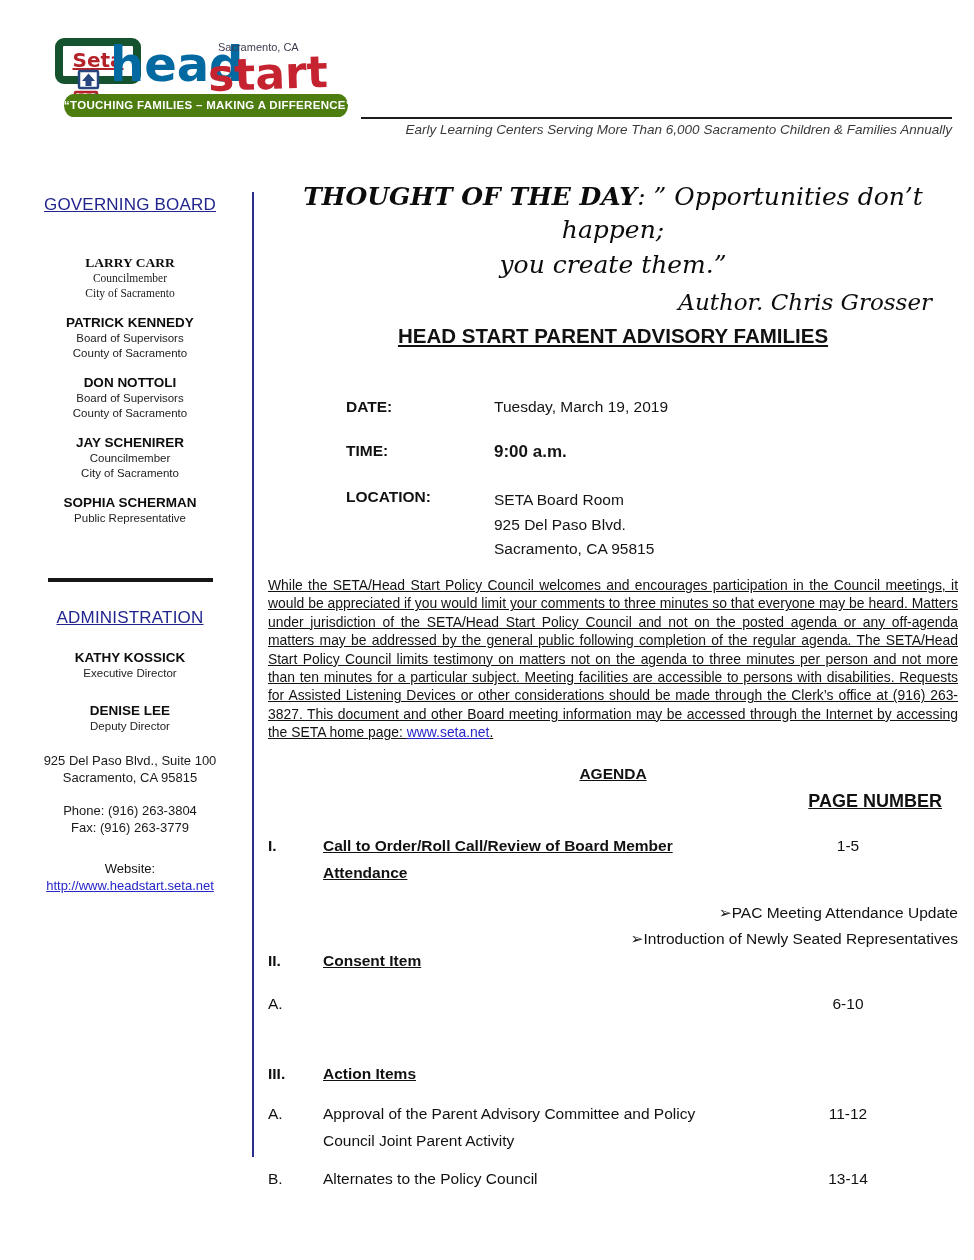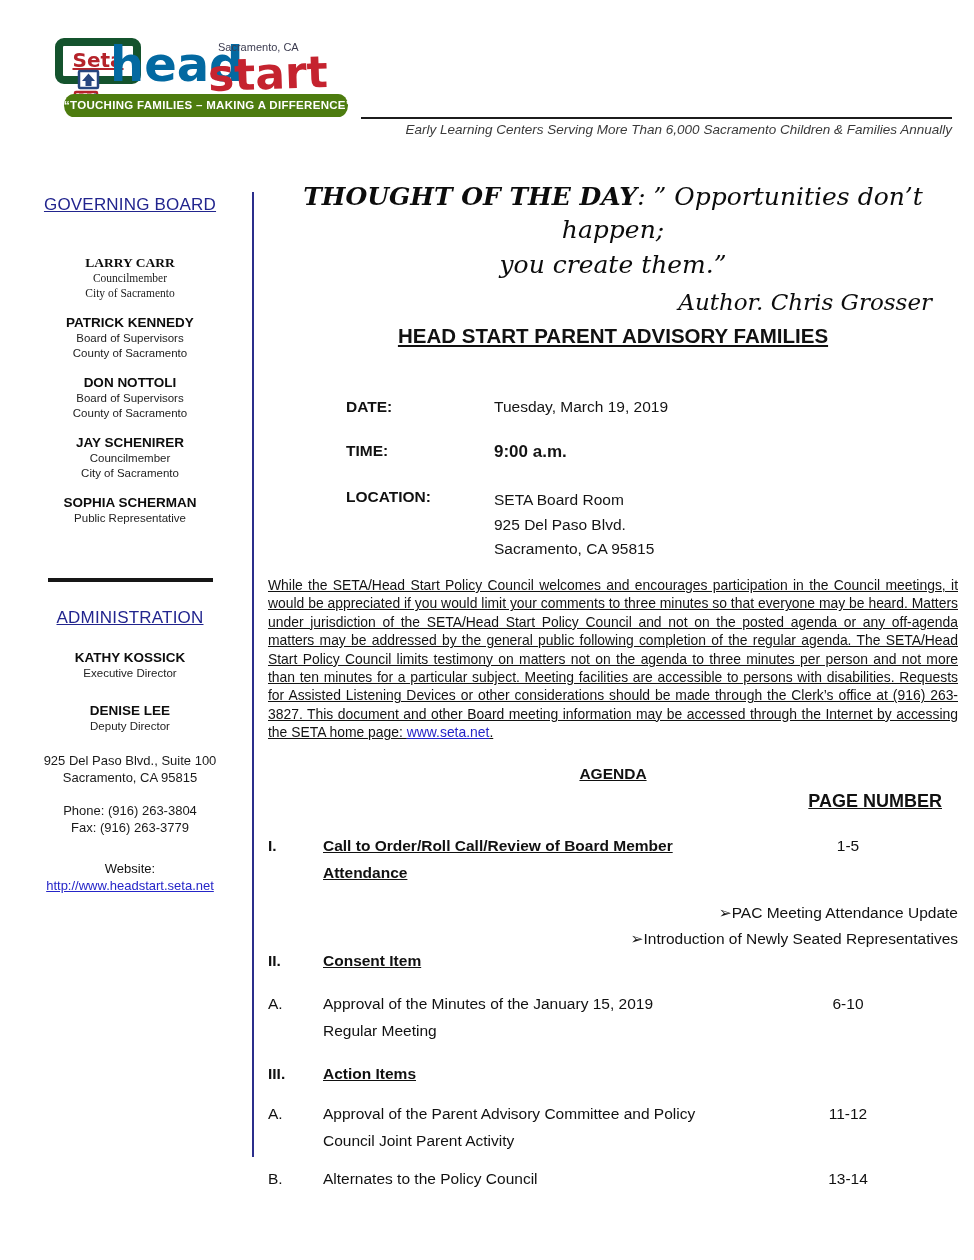--- a/index.html
+++ b/index.html
@@ -222,21 +222,21 @@
         </div>
       </div>
     </div>
 
     <div class="ag-item" style="top:767px">
       <span class="ag-num bold">II.</span><span class="ag-title head"><span class="ag-line">Consent Item</span></span>
       <span class="ag-pages"></span>
     </div>
 
     <div class="ag-item" style="top:810px">
-      <span class="ag-num">A.</span><span class="ag-title"><span class="ag-line">Approval of the Minutes of the January 15, 2019</span><span class="ag-line">Regular Meeting</span></span>
+      <span class="ag-num">A.</span>
       <span class="ag-pages">6-10</span>
     </div>
 
     <div class="ag-item" style="top:880px">
       <span class="ag-num bold">III.</span><span class="ag-title head"><span class="ag-line">Action Items</span></span>
       <span class="ag-pages"></span>
     </div>
 
     <div class="ag-item" style="top:920px">
       <span class="ag-num">A.</span><span class="ag-title"><span class="ag-line">Approval of the Parent Advisory Committee and Policy</span><span class="ag-line">Council Joint Parent Activity</span></span>

